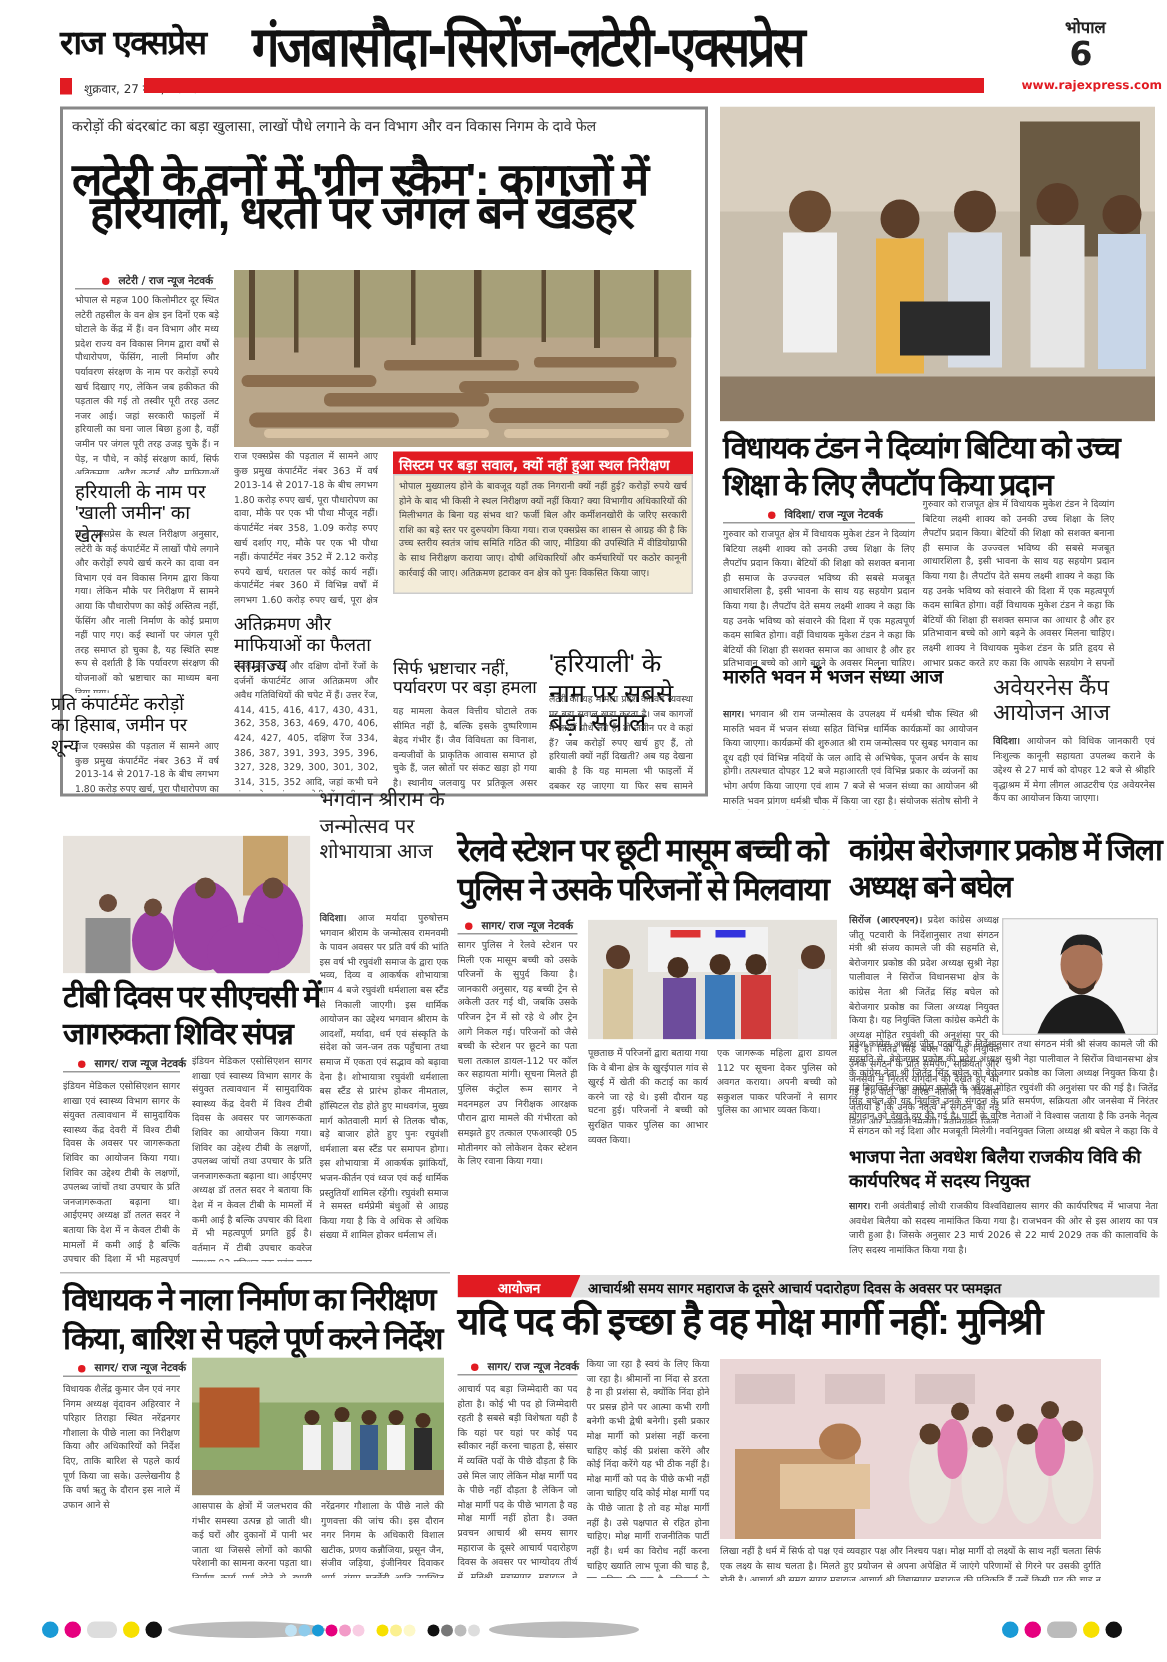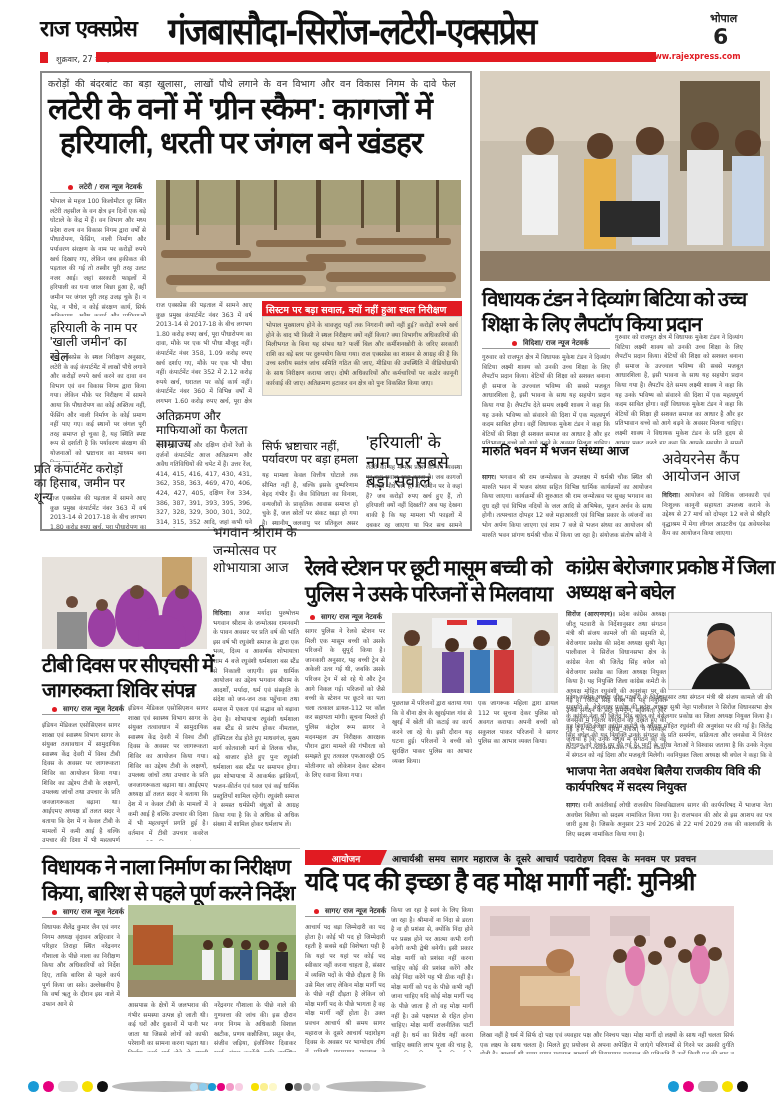--- a/index.html
+++ b/index.html
@@ -5,23 +5,23 @@
 *{box-sizing:border-box;margin:0;padding:0}
 body{width:778px;height:1108px;background:#fff;font-family:"DejaVu Sans",sans-serif;color:#222;overflow:hidden;position:relative}
 .abs{position:absolute}
 .hd-brand{left:40px;top:12px;font-size:22px;font-weight:bold;color:#111;font-family:"DejaVu Serif",serif;letter-spacing:-1px}
 .hd-title{left:168px;top:4px;font-size:37px;font-weight:bold;color:#111;font-family:"DejaVu Sans",sans-serif;letter-spacing:-2px;transform:scaleX(.88);transform-origin:left top;white-space:nowrap}
 .hd-city{left:710px;top:10px;font-size:11px;font-weight:bold}
 .hd-page{left:713px;top:24px;font-size:22px;font-weight:bold}
 .hd-redsq{left:40px;top:52px;width:8px;height:11px;background:#e11b22}
 .hd-date{left:56px;top:53px;font-size:8px;color:#333}
 .hd-bar{left:96px;top:52px;width:560px;height:10px;background:#e11b22}
-.hd-url{left:647px;top:52px;font-size:8px;color:#e11b22;font-weight:bold}
+.hd-url{left:681px;top:52px;font-size:8px;color:#e11b22;font-weight:bold}
 .box{border:2px solid #888}
-.kicker{font-size:10px;color:#333;white-space:nowrap;font-family:Liberation Mono, monospace}
+.kicker{font-size:10px;color:#333;white-space:nowrap;font-family:Liberation Sans, sans-serif}
 .h1{font-weight:bold;color:#111;line-height:1.05;font-family:"Liberation Sans",sans-serif;letter-spacing:-1px}
 .h2{font-weight:bold;color:#111;line-height:1.15;font-family:"Liberation Sans",sans-serif}
 .h3l{color:#222;line-height:1.15;font-family:"Liberation Sans",sans-serif}
 .byline{font-size:7px;color:#333;white-space:nowrap;font-weight:bold}
 .byline .dot{display:inline-block;width:5px;height:5px;border-radius:50%;background:#e11b22;margin-right:6px;vertical-align:middle}
 .bodytxt{font-size:6.2px;line-height:1.55;color:#444;text-align:justify;overflow:hidden}
 .photo{overflow:hidden}
 .rule{height:1px;background:#999}
 .redbar{background:#e11b22;color:#fff;font-weight:bold}
 .infobox{background:#f3ecd9;border:1px solid #ccc}
@@ -35,21 +35,21 @@
 <div class="abs hd-title">गंजबासौदा-सिरोंज-लटेरी-एक्सप्रेस</div>
 <div class="abs hd-city">भोपाल</div>
 <div class="abs hd-page">6</div>
 <div class="abs hd-redsq"></div>
 <div class="abs hd-date">शुक्रवार, 27 मार्च, 2026</div>
 <div class="abs hd-bar"></div>
 <div class="abs hd-url">www.rajexpress.com</div>
 
 <div class="abs box" style="left:40px;top:71px;width:432px;height:460px;"></div>
 <div class="abs kicker" style="left:48px;top:77px;width:420px;font-size:9.5px;">करोड़ों की बंदरबांट का बड़ा खुलासा, लाखों पौधे लगाने के वन विभाग और वन विकास निगम के दावे फेल</div>
-<div class="abs h1" style="left:48px;top:93px;font-size:30px;white-space:nowrap;">लटेरी के वनों में 'ग्रीन स्कैम': कागजों में</div>
+<div class="abs h1" style="left:48px;top:105px;font-size:30px;white-space:nowrap;">लटेरी के वनों में 'ग्रीन स्कैम': कागजों में</div>
 <div class="abs h1" style="left:60px;top:127px;font-size:30px;white-space:nowrap;">हरियाली, धरती पर जंगल बने खंडहर</div>
 
 <div class="abs byline" style="left:68px;top:182px;"><span class="dot"></span><span>लटेरी / राज न्यूज नेटवर्क</span></div>
 <div class="abs rule" style="left:50px;top:192px;width:94px;"></div>
 <div class="abs bodytxt" style="left:50px;top:196px;width:96px;height:120px;">भोपाल से महज 100 किलोमीटर दूर स्थित लटेरी तहसील के वन क्षेत्र इन दिनों एक बड़े घोटाले के केंद्र में हैं। वन विभाग और मध्य प्रदेश राज्य वन विकास निगम द्वारा वर्षों से पौधारोपण, फेंसिंग, नाली निर्माण और पर्यावरण संरक्षण के नाम पर करोड़ों रुपये खर्च दिखाए गए, लेकिन जब हकीकत की पड़ताल की गई तो तस्वीर पूरी तरह उलट नजर आई। जहां सरकारी फाइलों में हरियाली का घना जाल बिछा हुआ है, वहीं जमीन पर जंगल पूरी तरह उजड़ चुके हैं। न पेड़, न पौधे, न कोई संरक्षण कार्य, सिर्फ अतिक्रमण, अवैध कटाई और माफियाओं का कब्जा दिखाई देता है।</div>
 
 <div class="abs photo" style="left:156px;top:180px;width:305px;height:118px;">
   <svg width="305" height="118" viewBox="0 0 305 118">
     <rect width="305" height="118" fill="#b9a68a"></rect>
     <rect width="305" height="45" fill="#a7a079"></rect>
@@ -222,21 +222,21 @@
         <rect x="148" y="47" width="12" height="28" fill="#2c2c2c"></rect>
       </g>
     <rect x="0" y="75" width="168" height="17" fill="#9a8a6a"></rect>
   </svg>
 </div>
 <div class="abs bodytxt" style="left:128px;top:1000px;width:80px;height:52px;">आसपास के क्षेत्रों में जलभराव की गंभीर समस्या उत्पन्न हो जाती थी। कई घरों और दुकानों में पानी भर जाता था जिससे लोगों को काफी परेशानी का सामना करना पड़ता था। निर्माण कार्य पूर्ण होने से स्थायी राहत मिलेगी बल्कि नाले के किनारे हो रहे अतिक्रमण पर भी प्रभावी रोक लगेगी। विधायक ने सघनता सर्वेक्षण के तहत</div>
 <div class="abs bodytxt" style="left:214px;top:1000px;width:82px;height:52px;">नरेंद्रनगर गौशाला के पीछे नाले की गुणवत्ता की जांच की। इस दौरान नगर निगम के अधिकारी विशाल खटीक, प्रणय कन्नौजिया, प्रसून जैन, संजीव जड़िया, इंजीनियर दिवाकर शर्मा, संयम चतुर्वेदी आदि उपस्थित थे।</div>
 
 <div class="abs" style="left:305px;top:850px;width:468px;height:15px;background:#e3e3e3;"></div>
 <div class="abs redbar" style="left:305px;top:850px;width:82px;height:15px;font-size:9px;text-align:center;padding-top:2px;clip-path:polygon(0 0,100% 0,92% 100%,0 100%);"><span>आयोजन</span></div>
-<div class="abs kicker" style="left:392px;top:852px;font-size:9px;font-weight:bold;color:#111;">आचार्यश्री समय सागर महाराज के दूसरे आचार्य पदारोहण दिवस के मनवम पर प्रवचन</div>
+<div class="abs kicker" style="left:392px;top:852px;font-size:9px;font-weight:bold;color:#111;">आचार्यश्री समय सागर महाराज के दूसरे आचार्य पदारोहण दिवस के अवसर पर प्समझत</div>
 <div class="abs h1" style="left:305px;top:868px;font-size:25px;white-space:nowrap;">यदि पद की इच्छा है वह मोक्ष मार्गी नहीं: मुनिश्री</div>
 <div class="abs byline" style="left:314px;top:906px;"><span class="dot"></span><span>सागर/ राज न्यूज नेटवर्क</span></div>
 <div class="abs rule" style="left:305px;top:916px;width:80px;"></div>
 <div class="abs bodytxt" style="left:305px;top:922px;width:80px;height:130px;">आचार्य पद बड़ा जिम्मेदारी का पद होता है। कोई भी पद हो जिम्मेदारी रहती है सबसे बड़ी विशेषता यही है कि यहां पर यहां पर कोई पद स्वीकार नहीं करना चाहता है, संसार में व्यक्ति पदों के पीछे दौड़ता है कि उसे मिल जाए लेकिन मोक्ष मार्गी पद के पीछे नहीं दौड़ता है लेकिन जो मोक्ष मार्गी पद के पीछे भागता है वह मोक्ष मार्गी नहीं होता है। उक्त प्रवचन आचार्य श्री समय सागर महाराज के दूसरे आचार्य पदारोहण दिवस के अवसर पर भाग्योदय तीर्थ में मुनिश्री महासागर महाराज ने दिए। उन्होंने कहा कि सम्यक दृष्टि जीव हमेशा अच्छे परिणाम से जीवन जीता है। जैन दर्शन में सच है कि जो कुछ</div>
 <div class="abs bodytxt" style="left:391px;top:905px;width:82px;height:147px;">किया जा रहा है स्वयं के लिए किया जा रहा है। श्रीमानों ना निंदा से डरता है ना ही प्रशंसा से, क्योंकि निंदा होने पर प्रसन्न होने पर आत्मा कभी रागी बनेगी कभी द्वेषी बनेगी। इसी प्रकार मोक्ष मार्गी को प्रशंसा नहीं करना चाहिए कोई की प्रशंसा करेंगे और कोई निंदा करेंगे यह भी ठीक नहीं है। मोक्ष मार्गी को पद के पीछे कभी नहीं जाना चाहिए यदि कोई मोक्ष मार्गी पद के पीछे जाता है तो वह मोक्ष मार्गी नहीं है। उसे पक्षपात से रहित होना चाहिए। मोक्ष मार्गी राजनीतिक पार्टी नहीं है। धर्म का विरोध नहीं करना चाहिए ख्याति लाभ पूजा की चाह है, पद प्रतिष्ठा की चाह है, प्रतिकर्ता के साथ रहता है, उसका समर्थन करेंगे उनके सम्यक दर्शन का नाश होगा और हम सभी मिथ्या दृष्टि हो जाएंगे। धर्म में पक्षपात कहीं</div>
 <div class="abs photo" style="left:480px;top:906px;width:254px;height:120px;">
   <svg width="254" height="120" viewBox="0 0 254 120">
     <rect width="254" height="120" fill="#ead6d6"></rect>
     <rect x="10" y="10" width="40" height="20" fill="#d9c4c4"></rect>
       <rect x="70" y="10" width="40" height="20" fill="#d9c4c4"></rect>

